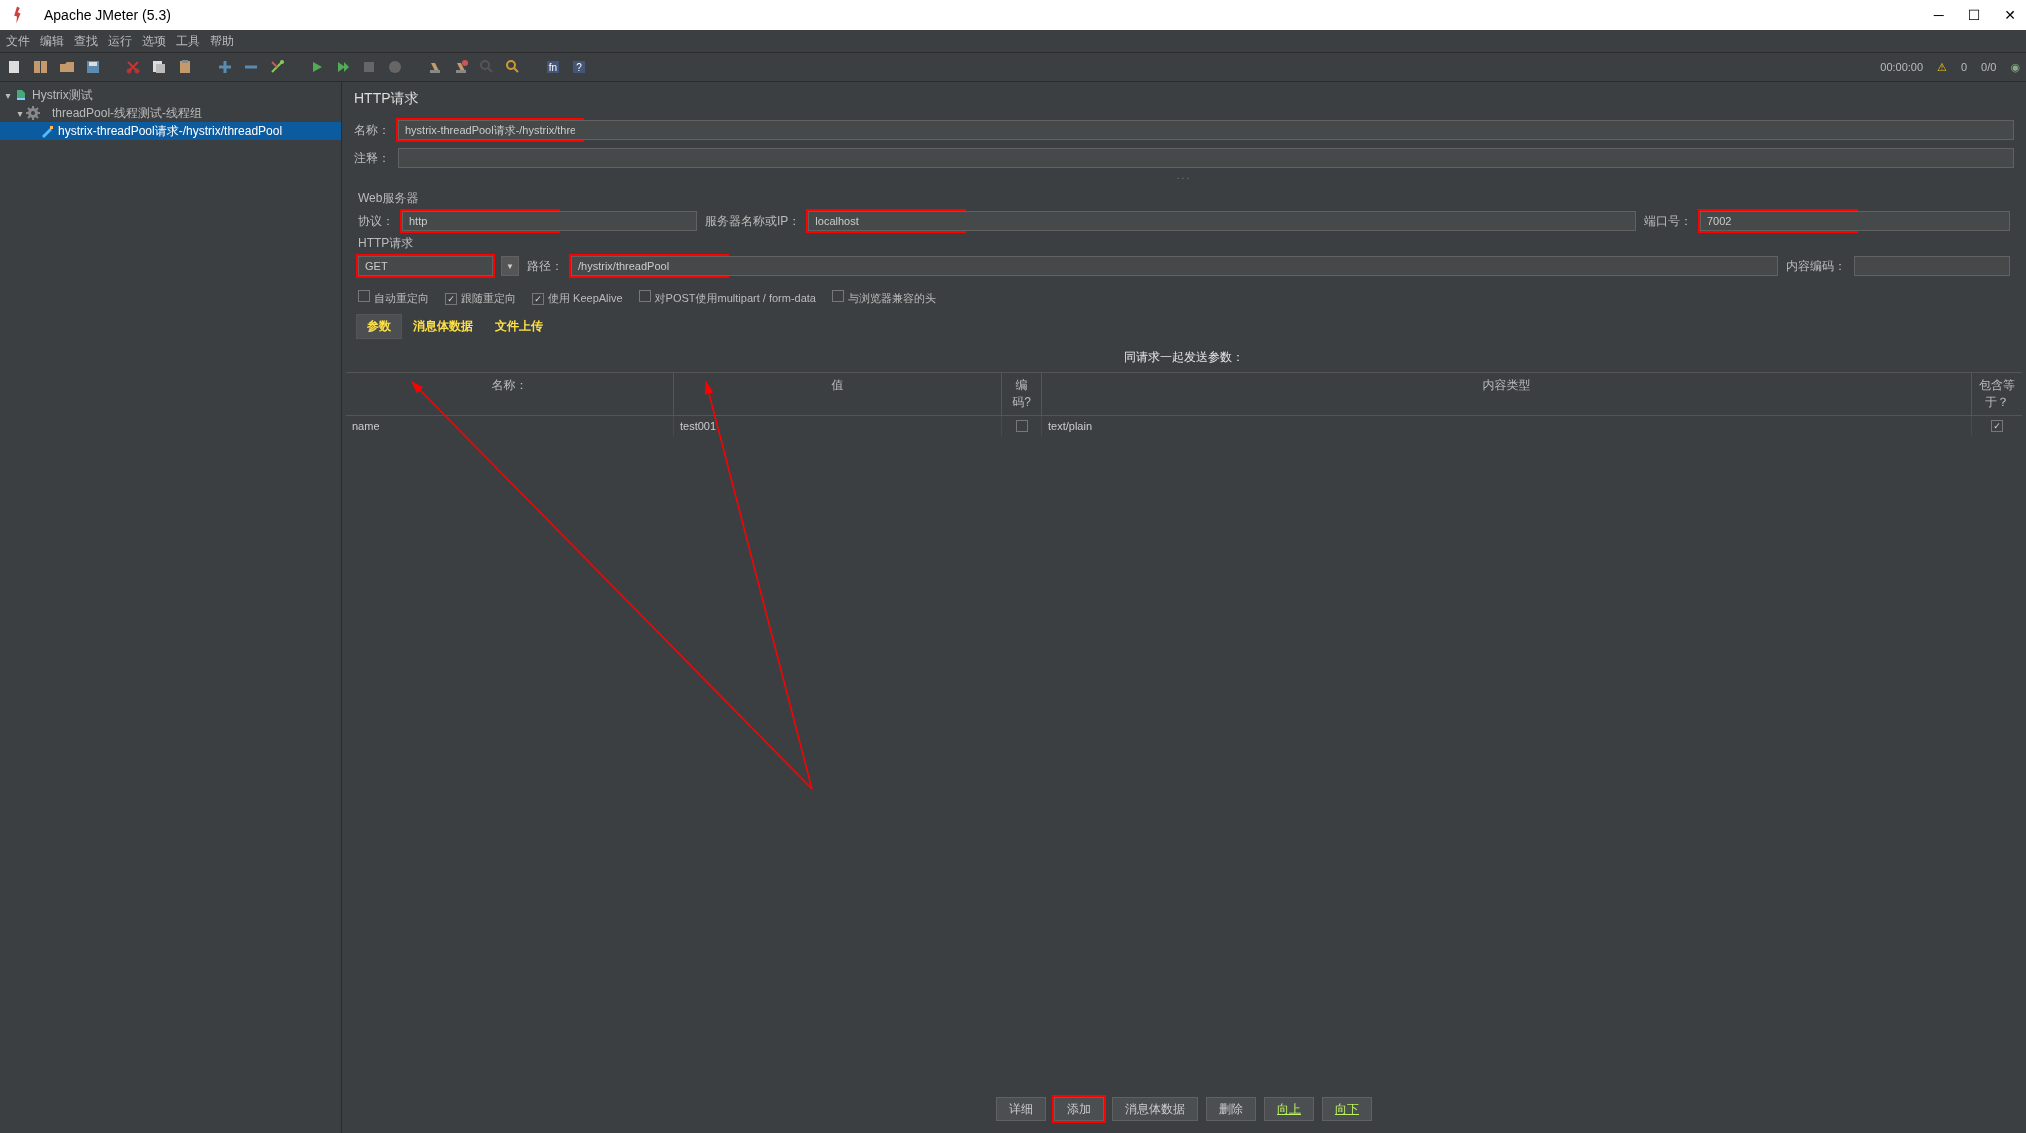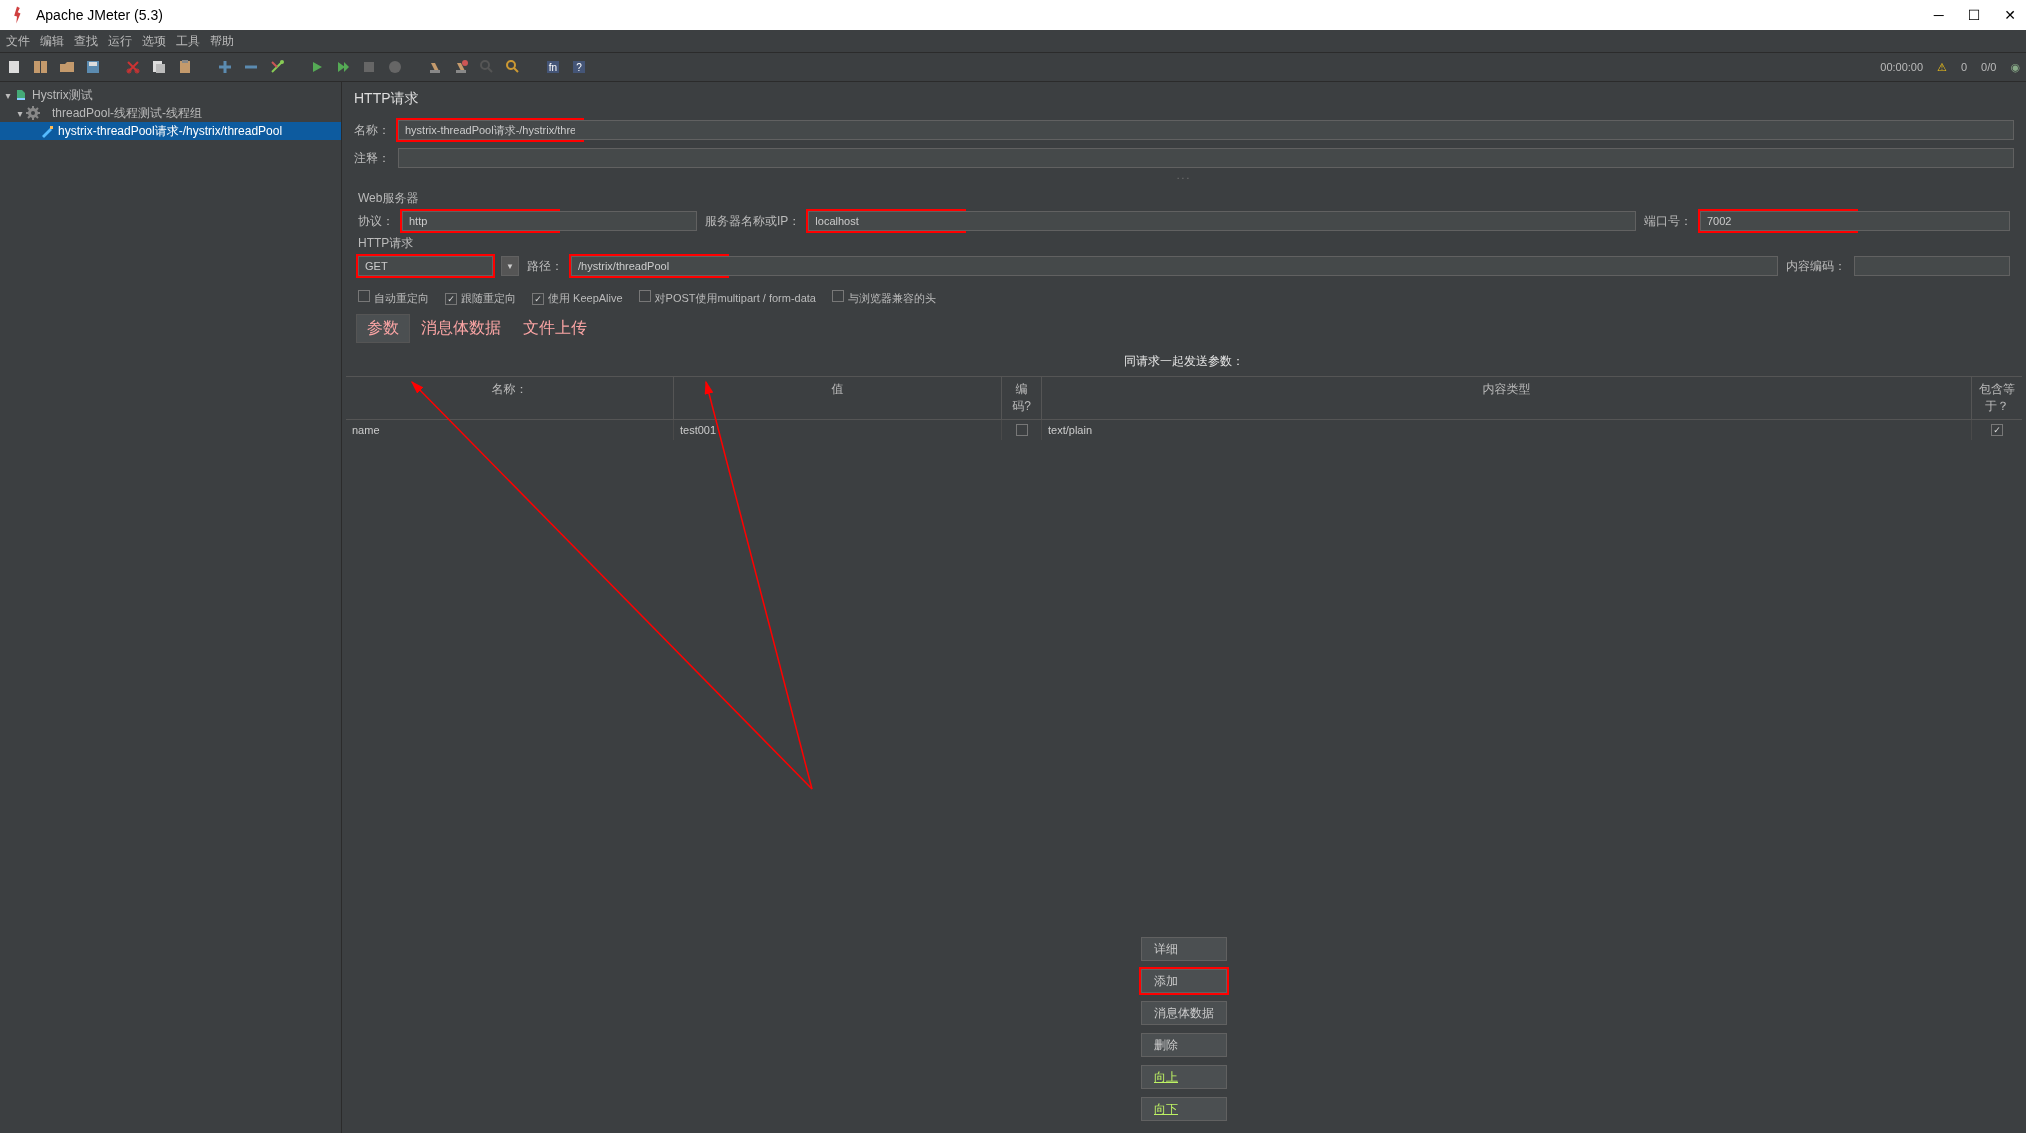--- a/index.html
+++ b/index.html
@@ -1,18 +1,18 @@
 <!DOCTYPE html>
 <html><head>
 <meta charset="utf-8">
 <style>
   * { box-sizing: border-box; margin: 0; padding: 0; font-family: "Microsoft YaHei", Arial, sans-serif; }
   body { background: #3c3f41; color: #bbb; font-size: 12px; overflow: hidden; }
   .title-bar { height: 30px; background: #ffffff; color: #000; display: flex; align-items: center; padding: 0 10px; justify-content: space-between; }
-  .title-left { display: flex; align-items: center; gap: 12px; font-size: 14px; }
+  .title-left { display: flex; align-items: center; gap: 20px; font-size: 14px; }
   .feather { width: 14px; height: 18px; }
   .title-btns { display: flex; gap: 24px; font-size: 14px; align-items: center; }
   .title-btns span { cursor: default; }
   .menu-bar { height: 22px; background: #3c3f41; padding: 0 6px; display: flex; gap: 10px; align-items: center; color: #bbb; font-size: 12px; }
   .tool-bar { height: 30px; background: #3c3f41; border-top: 1px solid #2b2b2b; border-bottom: 1px solid #2b2b2b; display: flex; align-items: center; padding: 0 6px; justify-content: space-between; }
   .tool-left { display: flex; gap: 8px; align-items: center; }
   .tool-icon { width: 18px; height: 18px; display: flex; align-items: center; justify-content: center; text-decoration: underline; }
   .tool-right { display: flex; gap: 14px; align-items: center; font-size: 11px; color: #bbb; }
   .main { display: flex; height: calc(100vh - 82px); }
   .tree-panel { width: 342px; background: #3c3f41; border-right: 1px solid #2b2b2b; padding-top: 4px; }
@@ -34,35 +34,35 @@
   .section { padding: 6px 16px; }
   .section-title { font-size: 12px; color: #bbb; margin: 4px 0; }
   .hrow { display: flex; align-items: center; gap: 8px; margin: 4px 0; }
   .hrow .lbl { font-size: 12px; color: #bbb; white-space: nowrap; }
   .select-box { height: 20px; background: #45494a; border: 1px solid #616161; color: #ccc; padding: 0 6px; font-size: 11px; display: flex; align-items: center; justify-content: space-between; }
   .select-arrow { width: 18px; height: 20px; background: #555; border: 1px solid #616161; display: flex; align-items: center; justify-content: center; font-size: 8px; color: #ccc; }
   .checkbox-row { display: flex; gap: 16px; align-items: center; padding: 4px 16px; font-size: 11px; color: #bbb; }
   .cb { width: 12px; height: 12px; border: 1px solid #777; display: inline-flex; align-items: center; justify-content: center; margin-right: 4px; font-size: 9px; color: #bbb; }
   .cb.checked::after { content: "✓"; color: #ddd; }
   .subtabs { display: flex; margin: 4px 14px; }
-  .subtab { padding: 3px 10px; font-size: 16px; color: #fca5a5; border: 1px solid transparent; }
+  .subtab { padding: 3px 10px; font-size: 12px; color: #fde047; border: 1px solid transparent; font-weight: bold; }
   .subtab.active { background: #4b4f51; border-color: #555; }
   .grid-caption { text-align: center; font-size: 12px; color: #e5e5e5; padding: 6px 0; border-bottom: 1px solid #555; margin: 0 4px;}
   .grid-head { display: flex; background: #3c3f41; border-bottom: 1px solid #555; margin: 0 4px; }
   .gh { padding: 4px 6px; font-size: 12px; color: #bbb; text-align: center; border-right: 1px solid #555; }
   .grid-row { display: flex; margin: 0 4px; }
   .gc { padding: 3px 6px; font-size: 11px; color: #ccc; border-right: 1px solid #4a4a4a; height: 20px; display: flex; align-items: center; }
   .cell-cb { width: 12px; height: 12px; border: 1px solid #777; margin: 0 auto; display: flex; align-items: center; justify-content: center; font-size: 9px; }
   .cell-cb.checked::after { content: "✓"; color: #ddd; }
   .col-name { flex: 0 0 328px; }
   .col-value { flex: 0 0 328px; }
   .col-enc { flex: 0 0 40px; }
   .col-type { flex: 1; }
   .col-inc { flex: 0 0 50px; }
-  .bottom-btns { position: absolute; bottom: 12px; left: 50%; transform: translateX(-50%); display: flex; gap: 8px; flex-direction: column; }
+  .bottom-btns { position: absolute; bottom: 12px; left: 50%; transform: translateX(-50%); display: flex; gap: 8px; }
   .btn { height: 24px; padding: 0 12px; background: #4b4f51; border: 1px solid #616161; color: #ccc; font-size: 12px; display: flex; align-items: center; }
   .btn.disabled { color: #bef264; text-decoration: underline; }
   .btn.red-box-btn { outline: 2px solid #ff0000; }
   svg.arrow-overlay { position: absolute; top: 0; left: 0; width: 100%; height: 100%; pointer-events: none; }
   .warn-triangle { color: #f5c518; }
 </style>
 </head>
 <body>
 
 <div class="title-bar">

